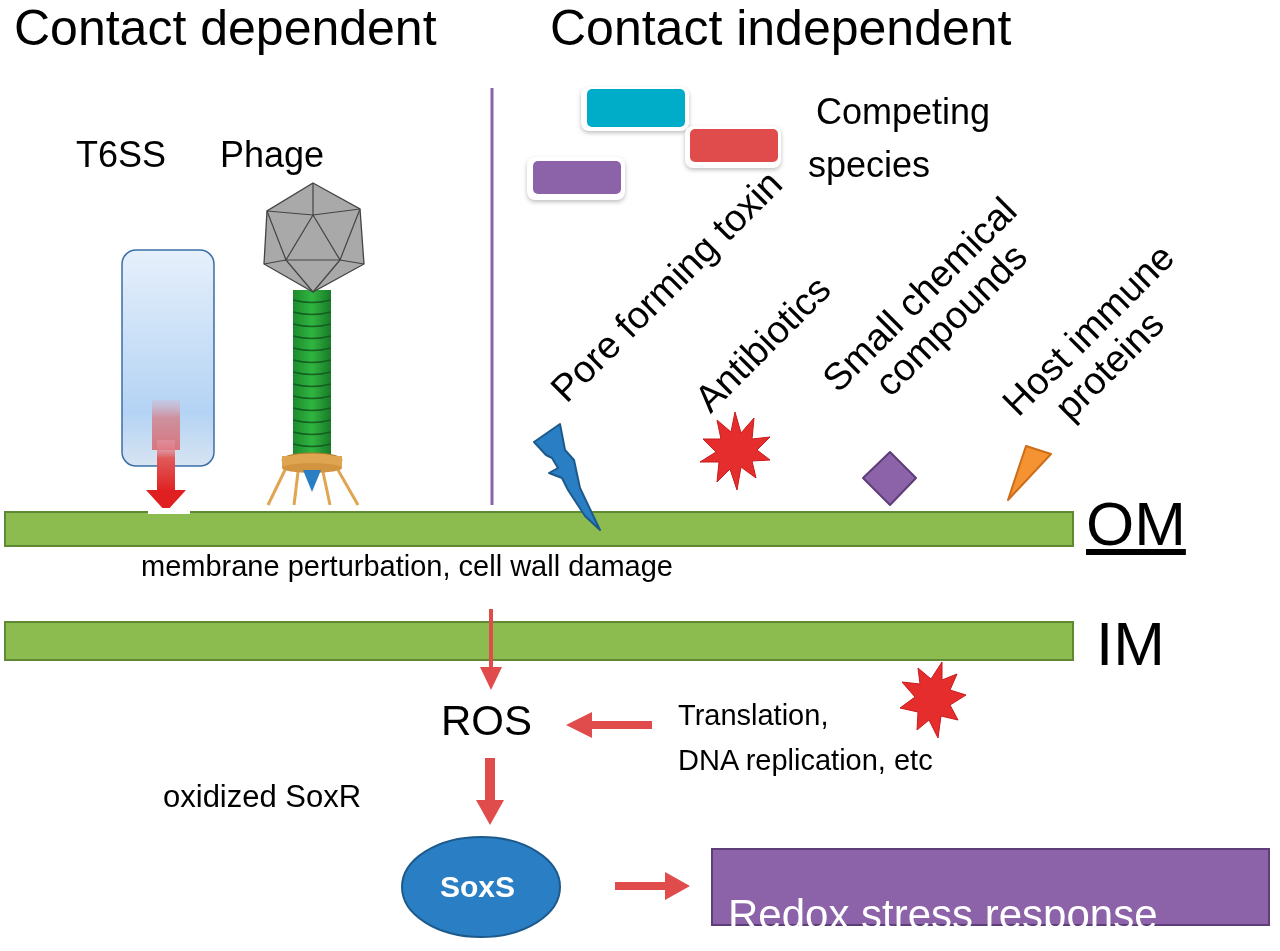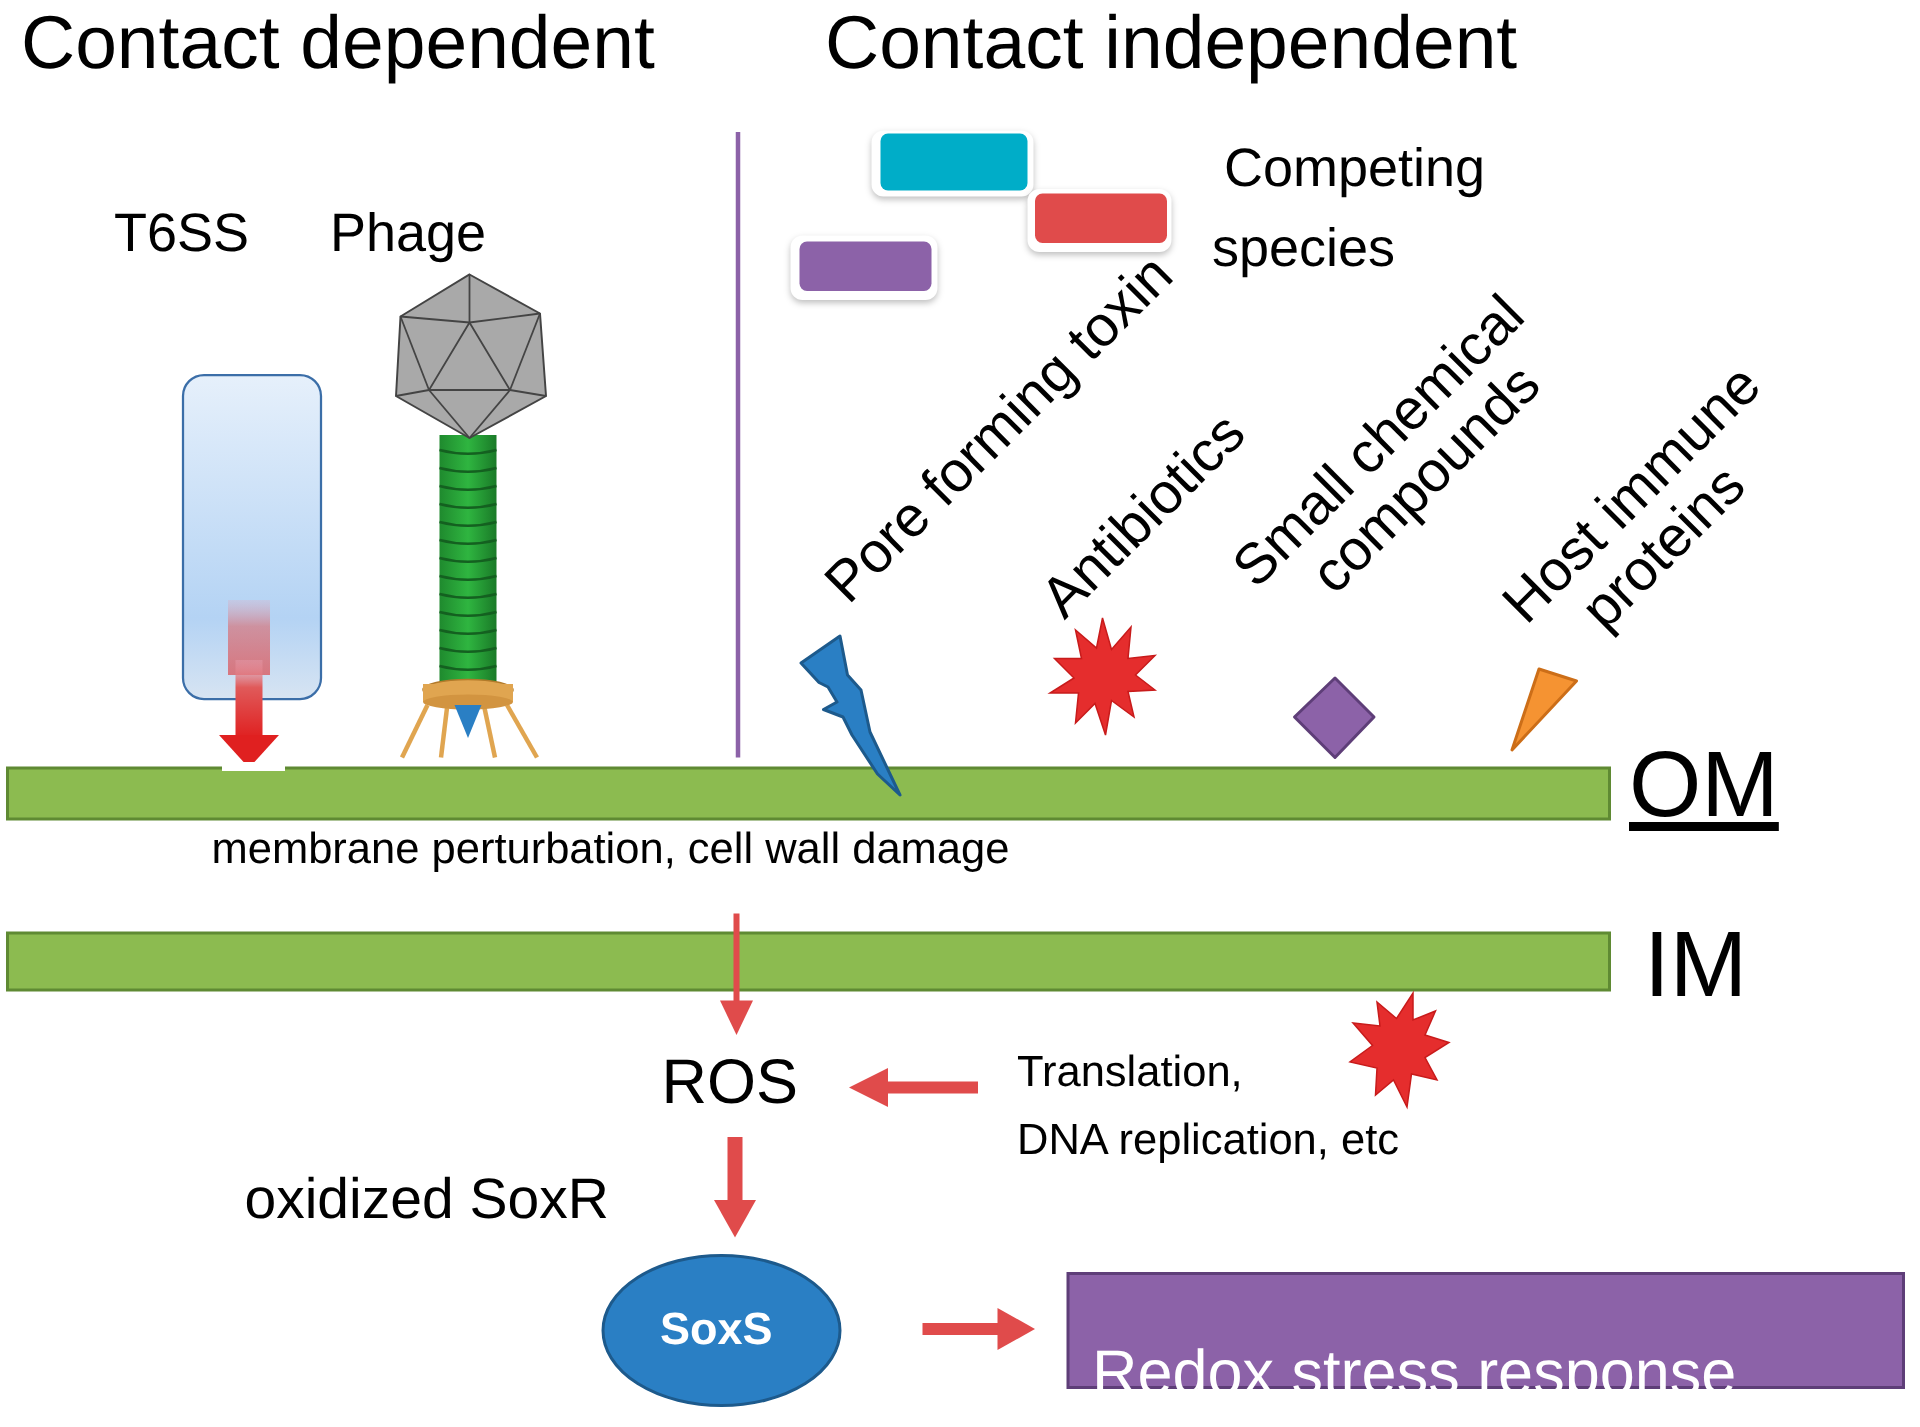--- a/index.html
+++ b/index.html
@@ -2,21 +2,21 @@
 <html><head>
 <meta charset="utf-8">
 <style>
   html, body { margin: 0; padding: 0; background: #ffffff; }
   body { width: 1280px; height: 951px; position: relative; overflow: hidden;
          font-family: "Liberation Sans", sans-serif; color: #000; }
   .txt { position: absolute; white-space: nowrap; line-height: 1; }
   svg.stage { position: absolute; left: 0; top: 0; }
   .h1 { font-size: 50px; }
   .lbl { font-size: 36px; }
-  .mid { font-size: 38px; }
+  .mid { font-size: 31px; }
   .small { font-size: 29px; }
   .mem { font-size: 62px; }
   .rot { position: absolute; white-space: nowrap; line-height: 1.05; font-size: 38px; transform-origin: 0 100%; }
 </style>
 </head>
 <body>
 
 <svg class="stage" width="1280" height="951" viewBox="0 0 1280 951">
   <defs>
     <linearGradient id="t6ssGrad" x1="0" y1="0" x2="0" y2="1">

